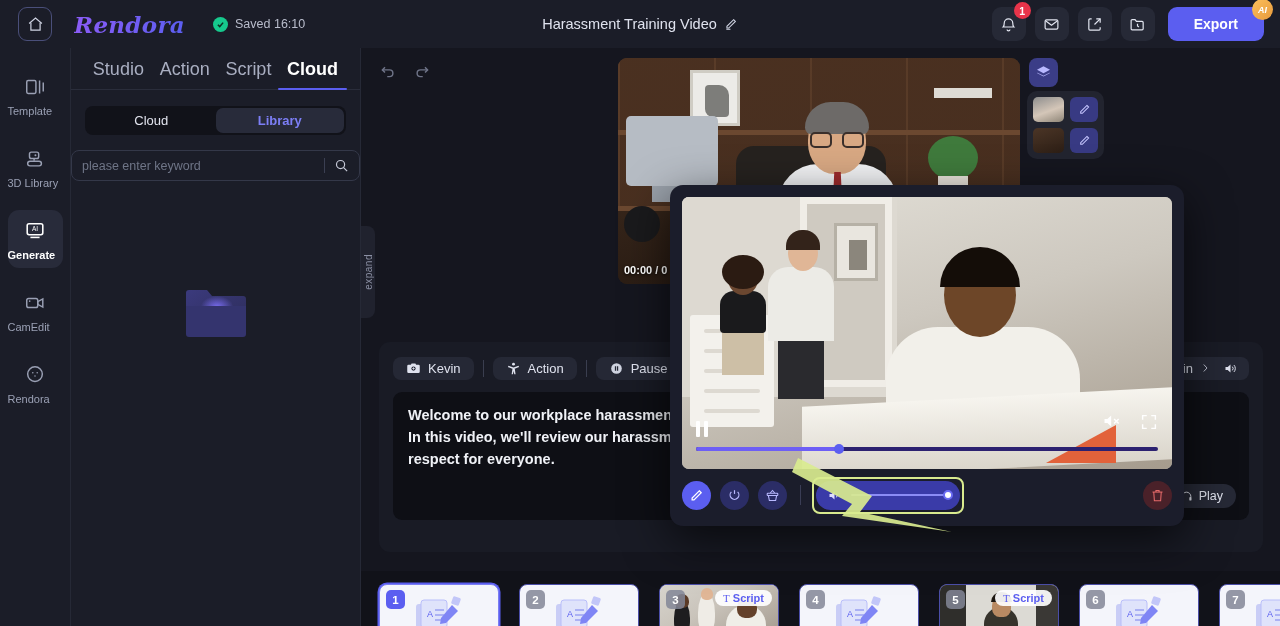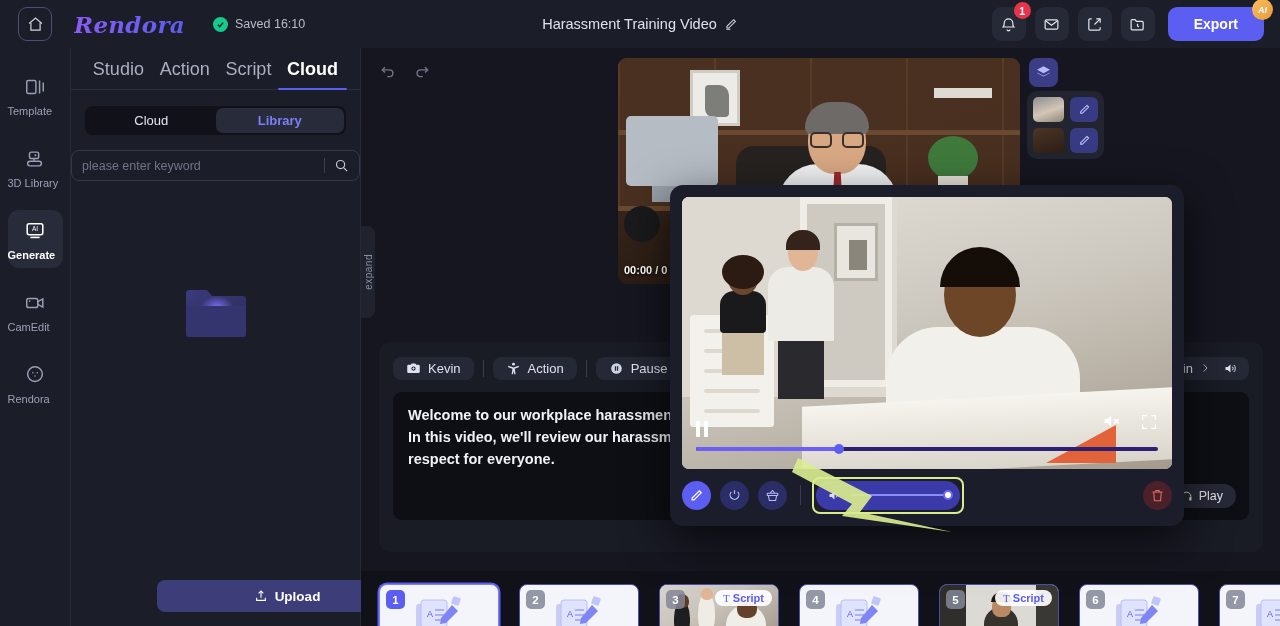--- a/index.html
+++ b/index.html
@@ -501,28 +501,20 @@
               <stop offset="1" stop-color="#7b6ef5" stop-opacity="0"></stop>
             </radialGradient>
           </defs>
           <path d="M8 10h18l5 6h31a3 3 0 0 1 3 3v33a3 3 0 0 1-3 3H8a3 3 0 0 1-3-3V13a3 3 0 0 1 3-3z" fill="url(#fgr)"></path>
           <ellipse cx="36" cy="28" rx="18" ry="12" fill="url(#glow)"></ellipse>
           <path d="M5 26h60v28a3 3 0 0 1-3 3H8a3 3 0 0 1-3-3z" fill="#34346e"></path>
         </svg>
       </div>
     </div>
 
-    <div class="upload">
-      <svg width="14" height="14" viewBox="0 0 24 24" fill="none" stroke="#fff" stroke-width="1.9">
-        <path d="M12 15V4"></path>
-          <path d="M8 7.5 12 3.5l4 4"></path>
-          <path d="M4.5 15v4.5h15V15"></path>
-      </svg>
-      <span>Upload</span>
-    </div>
   </div>
 
   <div class="stage">
 
     <div class="expand-tab">
       <span>expand</span>
     </div>
 
     <div class="undo-row">
       <span class="ic">

